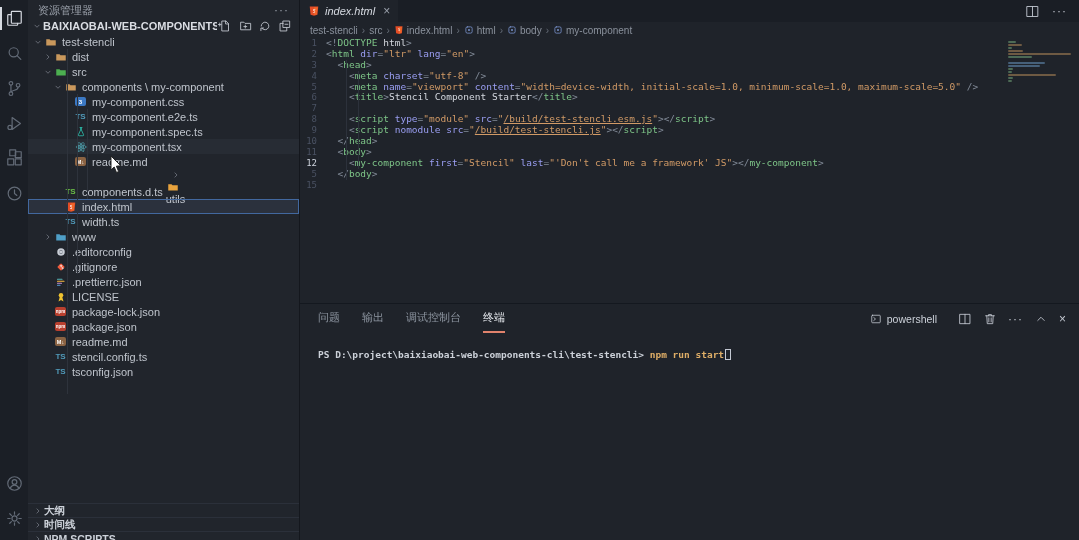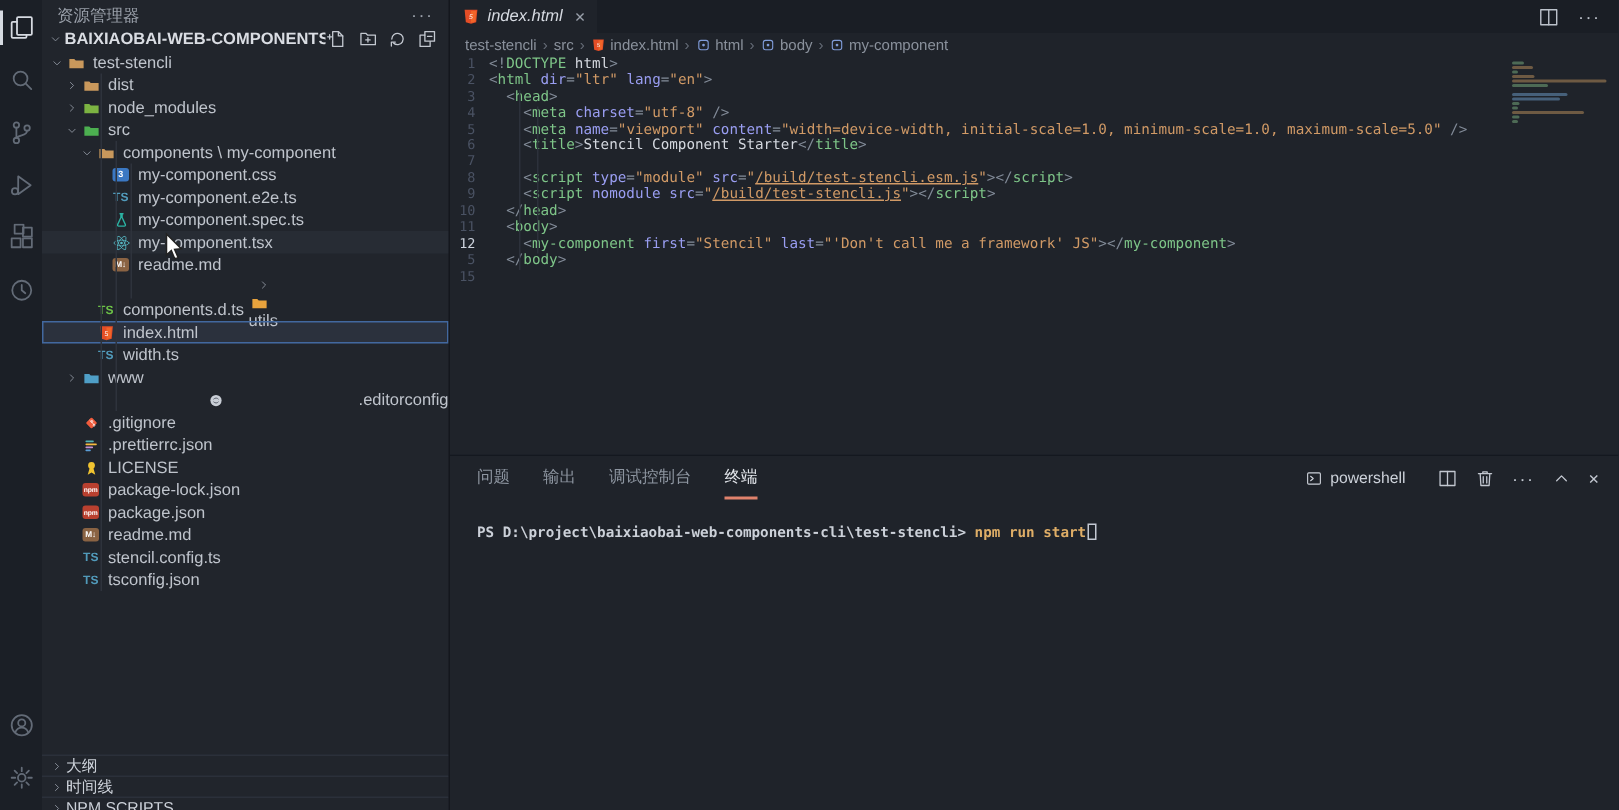--- a/index.html
+++ b/index.html
@@ -30,21 +30,21 @@
   .tree-row.selected{background:#2b313d;outline:1px solid #42689f;outline-offset:-1px}
   .tree-row.hover{background:#272c34}
   .tw{width:12px;height:12px;display:flex;align-items:center;justify-content:center;color:#8b919c;flex:none}
   .tw svg{width:10px;height:10px}
   .fi{width:13px;height:12px;margin:0 5px 0 0;display:flex;align-items:center;justify-content:center;flex:none}
   .fi svg{width:12px;height:12px}
   .badge-ts{font-family:"Liberation Sans",sans-serif;font-weight:bold;font-size:8px}
   .badge-box{display:inline-flex;align-items:center;justify-content:center;min-width:11px;height:9px;border-radius:2px;color:#fff;font-weight:bold;font-size:6px;font-family:"Liberation Sans",sans-serif;padding:0 1px}
   .guide-v{position:absolute;width:1px;background:#2e333c}
   .sb-bottom{position:absolute;left:0;right:0;bottom:-5px}
-  .sb-sec{height:14px;border-top:1px solid #2b303a;display:flex;align-items:center;padding:0 4px;font-size:10.5px;font-weight:normal;color:#ccd1d9;cursor:pointer;background:#21252c}
+  .sb-sec{height:14px;border-top:1px solid #2b303a;display:flex;align-items:center;padding:0 4px;font-size:10.5px;font-weight:bold;color:#ccd1d9;cursor:pointer;background:#21252c}
   .sb-sec .tw{width:12px}
 
   
   .main{flex:1;display:flex;flex-direction:column;min-width:0}
   .tabbar{height:22px;background:#1a1e25;display:flex;align-items:stretch}
   .tab{display:flex;align-items:center;gap:5px;background:#1f232a;padding:0 8px;font-size:11px;font-style:italic;color:#d6dae1;cursor:pointer}
   .tab .fi{margin:0;width:12px}
   .tab-close{font-style:normal;color:#9aa0ab;font-size:12px;margin-left:3px;cursor:pointer}
   .tab-actions{margin-left:auto;display:flex;align-items:center;gap:12px;padding-right:12px;color:#bcc2cb}
   .tab-act{width:15px;height:15px;cursor:pointer}
@@ -223,33 +223,20 @@
           <span class="fi">
             <svg class="svgi" viewBox="0 0 24 24">
               <path d="M2.5 6.5h6.5l2 2.2H21.5V19H2.5z" fill="#c9985c" stroke="none"></path>
             </svg>
           </span>
           <span>dist</span>
         </div>
         <div class="tree-row" style="padding-left: 14px;">
           <span class="tw">
             <svg class="svgi" viewBox="0 0 24 24">
-              <path d="M9.5 7l5 5-5 5"></path>
-            </svg>
-          </span>
-          <span class="fi">
-            <svg class="svgi" viewBox="0 0 24 24">
-              <path d="M2.5 6.5h6.5l2 2.2H21.5V19H2.5z" fill="#7cb342" stroke="none"></path>
-            </svg>
-          </span>
-          <span>node_modules</span>
-        </div>
-        <div class="tree-row" style="padding-left: 14px;">
-          <span class="tw">
-            <svg class="svgi" viewBox="0 0 24 24">
               <path d="M7 10l5 5 5-5"></path>
             </svg>
           </span>
           <span class="fi">
             <svg class="svgi" viewBox="0 0 24 24">
               <path d="M2.5 6.5h6.5l2 2.2H21.5V19H2.5z" fill="#4caf50" stroke="none"></path>
             </svg>
           </span>
           <span>src</span>
         </div>
@@ -356,21 +343,21 @@
               <path d="M9.5 7l5 5-5 5"></path>
             </svg>
           </span>
           <span class="fi">
             <svg class="svgi" viewBox="0 0 24 24">
               <path d="M2.5 6.5h6.5l2 2.2H21.5V19H2.5z" fill="#4f9fc7" stroke="none"></path>
             </svg>
           </span>
           <span>www</span>
         </div>
-        <div class="tree-row" style="padding-left: 14px; justify-content: space-between;">
+        <div class="tree-row" style="padding-left: 14px;">
           <span class="tw"></span>
           <span class="fi">
             <svg class="svgi" viewBox="0 0 24 24">
               <circle cx="12" cy="12" r="7.5" fill="#c9ced6" stroke="none"></circle>
               <path d="M9 10c2-1.8 4.5-1.8 6 0M9 14c2 1.8 4.5 1.8 6 0" stroke="#565c67" stroke-width="1.3"></path>
             </svg>
           </span>
           <span>.editorconfig</span>
         </div>
         <div class="tree-row" style="padding-left: 14px;">

